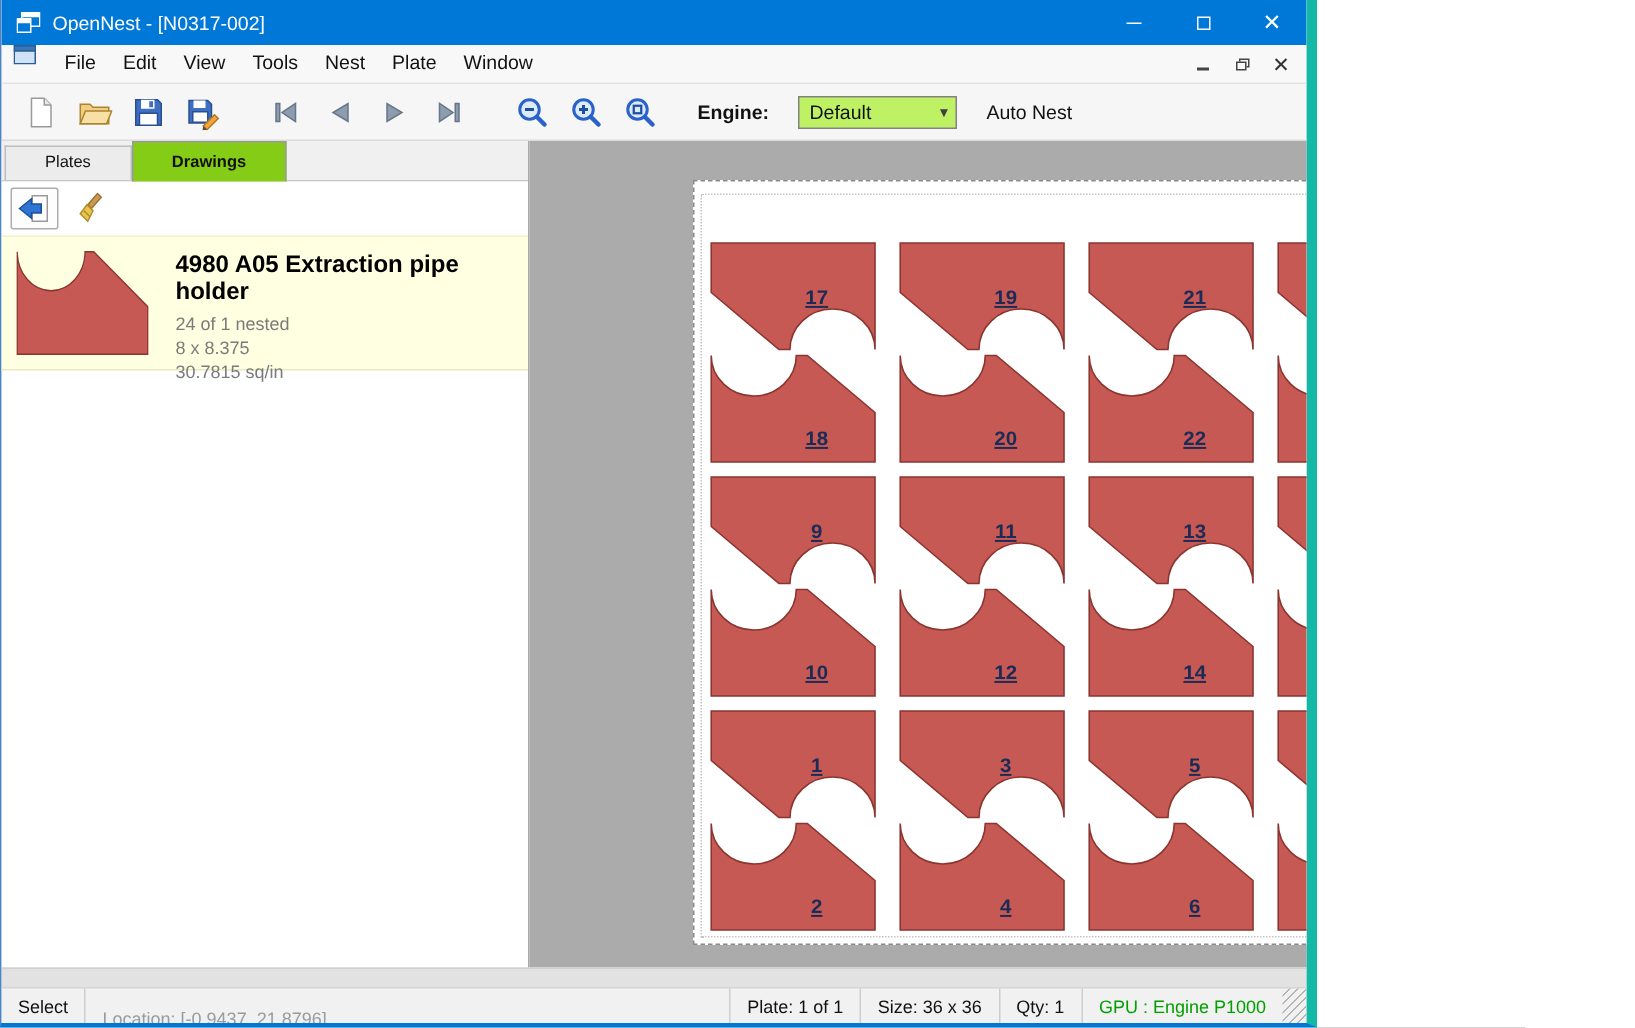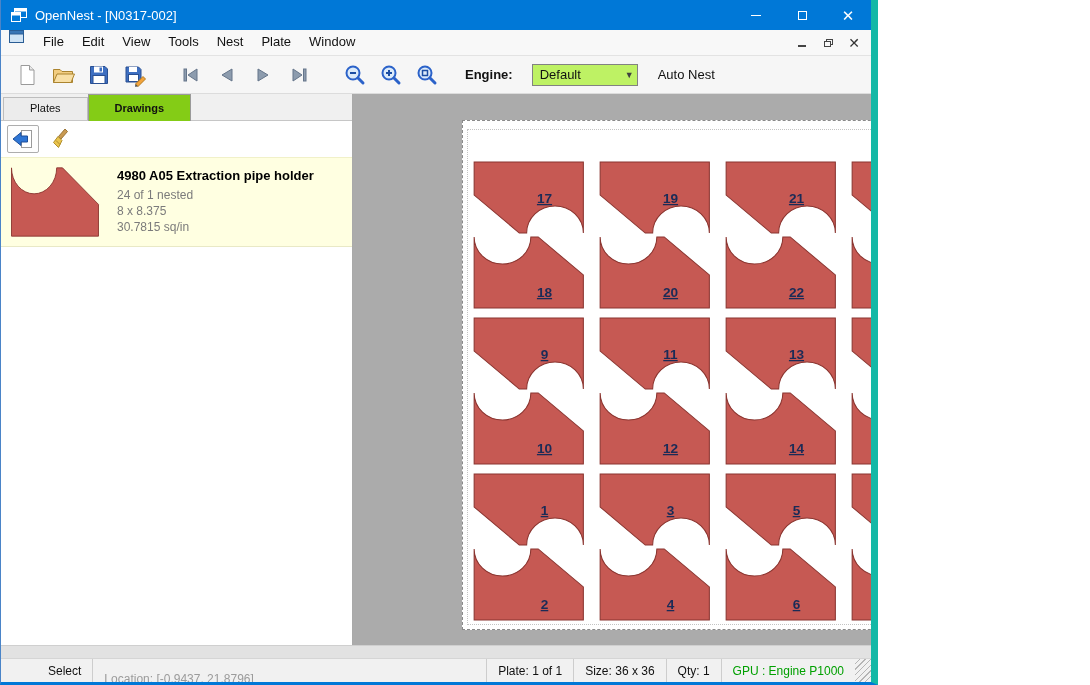--- a/index.html
+++ b/index.html
@@ -42,33 +42,33 @@
   .left-panel { position:absolute; left:0; top:94px; width:352px; height:551px; background:#fff; border-right:1px solid #a9a9a9; }
   .tabstrip { height:27px; background:#f0f0f0; display:flex; align-items:flex-end; padding-left:2px; border-bottom:1px solid #c6c6c6; }
   .tab { padding:4px 26px 5px 26px; border:1px solid #bdbdbd; border-bottom:none; background:#ececec; height:23px; font-size:11px; }
   .tab.active { background:#84cc16; height:27px; padding-top:7px; border-color:#9a9a9a; position:relative; z-index:2; margin-bottom:-1px;font-weight:bold; }
   .panel-toolbar { height:36px; background:#fff; display:flex; align-items:center; padding-left:6px; gap:8px; }
   .ptool-btn { width:32px; height:28px; display:flex; align-items:center; justify-content:center; border:1px solid transparent; border-radius:2px; }
   .ptool-btn.framed { border-color:#adadad; background:#fdfdfd; }
   .drawing-item { display:flex; background:#ffffe1; border-top:1px solid #f1f1c9; border-bottom:1px solid #e9e9c6; padding:6px 8px; height:90px; }
   .thumb-box { width:100px; flex:0 0 auto; display:flex; align-items:center; }
   .drawing-text { padding-left:8px; padding-top:4px; }
-  .drawing-title { font-weight:bold; font-size:13px; color:#000; margin-bottom:4px; }
+  .drawing-title { font-weight:bold; font-size:16px; color:#000; margin-bottom:4px; }
   .drawing-sub { color:#7b7b7b; font-size:12px; line-height:16px; }
   
   .canvas { position:absolute; left:352px; top:94px; width:738px; height:551px; background:#ababab; overflow:hidden; }
   .plate { position:absolute; left:109px; top:26px; width:514px; height:510px; background:#fff; border:1px dashed #8a8a8a; }
   .plate-margin { position:absolute; left:4px; right:4px; top:8px; bottom:4px; border:1px dotted #c4c4c4; }
   .plate svg { position:absolute; left:0; top:0; }
   .part-num { font-family:"Liberation Sans", sans-serif; font-size:13px; font-weight:bold; text-decoration:underline; }
   
   .scroll-strip { position:absolute; left:0; top:645px; right:0; height:13px; background:#e2e2e2; border-top:1px solid #cfcfcf; }
   .statusbar { position:absolute; left:0; top:658px; right:0; height:24px; background:#f1f1f1; border-top:1px solid #d5d5d5; display:flex; align-items:center; font-size:12px; }
   .status-seg { padding:0 11px; display:flex; align-items:center; height:100%; }
-  .seg-border-r { border-right:1px solid #cdcdcd;margin-left:36px; }
+  .seg-border-r { border-right:1px solid #cdcdcd; }
   .seg-border-l { border-left:1px solid #cdcdcd; }
   .status-location { color:#9b9b9b;margin-top:16px; }
   .status-spacer { flex:1; }
   .status-gpu { font-weight:normal; }
   .grip { width:16px; height:100%; background:repeating-linear-gradient(135deg, transparent 0 3px, #b5b5b5 3px 4px); }
 </style>
 </head>
 <body>
 
 <div class="window">

